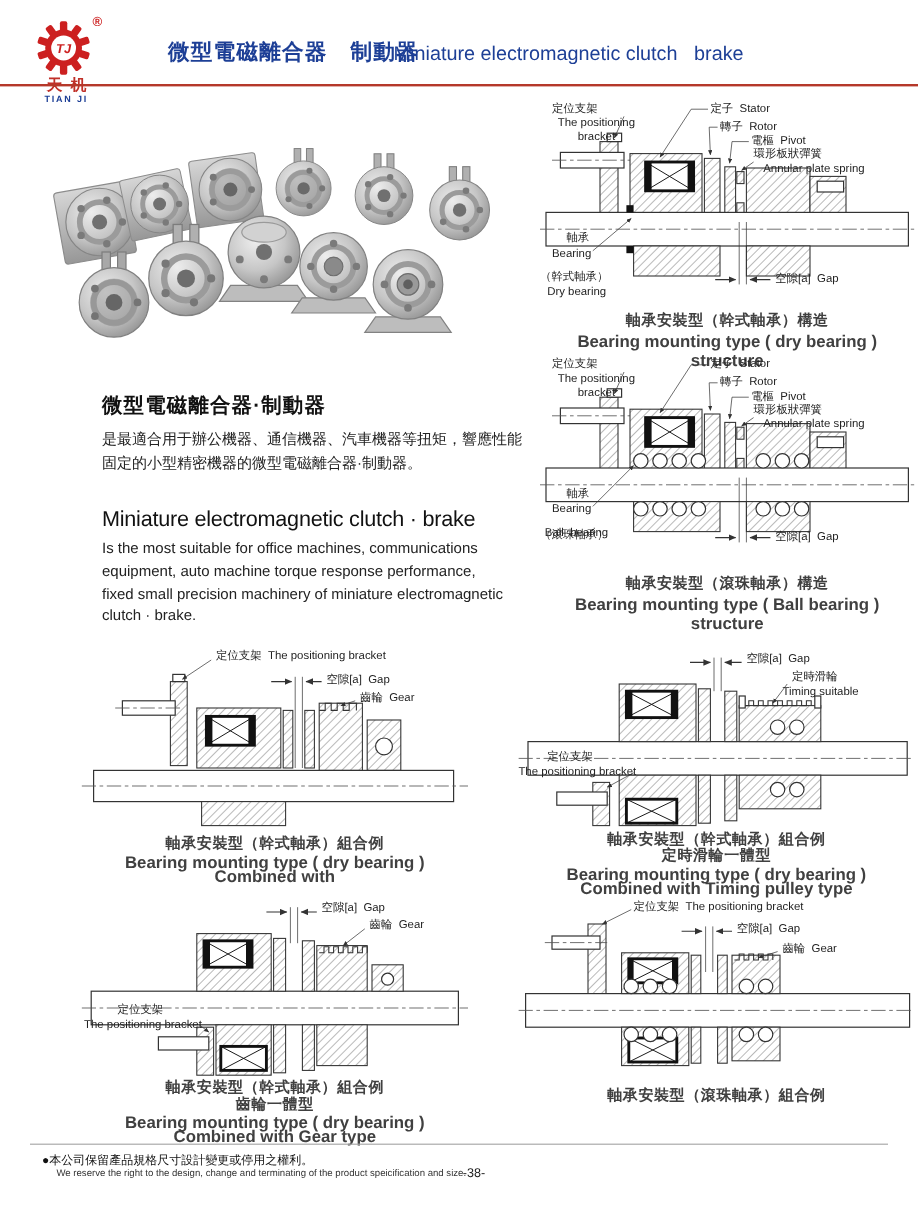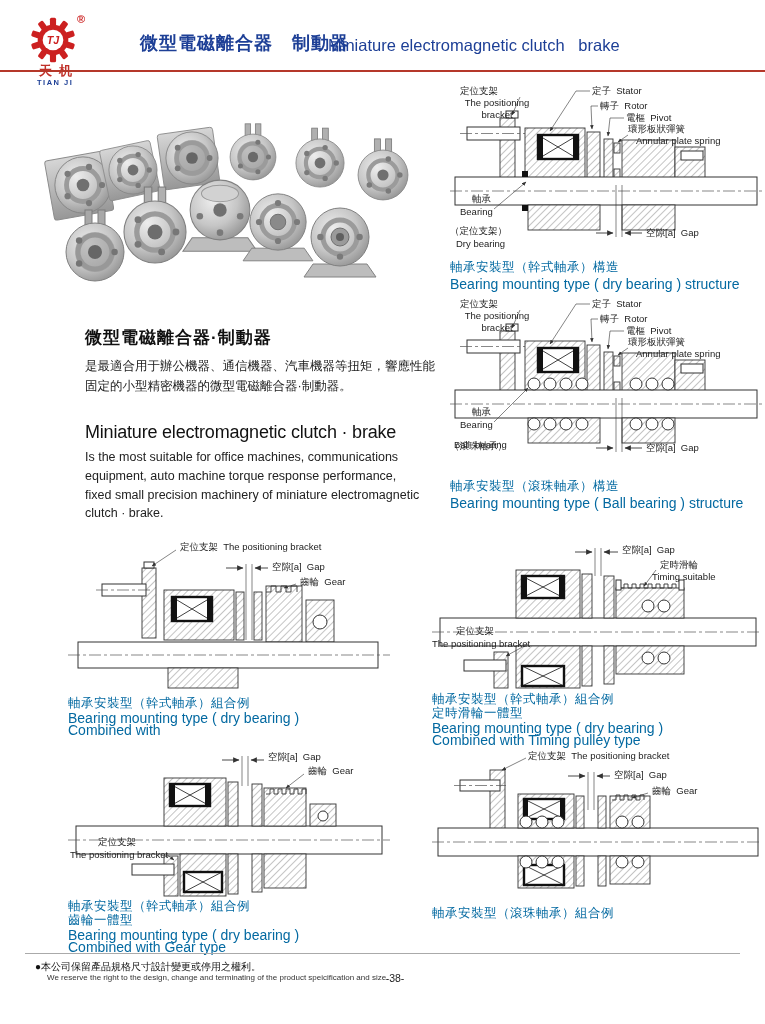--- a/index.html
+++ b/index.html
@@ -17,21 +17,21 @@
   
   .intro{position:absolute;left:85px;top:326px;width:382px}
   .intro .h-cn{font-size:17px;font-weight:bold;letter-spacing:1px;color:#111}
   .intro .b-cn{margin-top:7px;font-size:12.5px;line-height:1.6;white-space:pre-line;color:#222}
   .intro .h-en{margin-top:26px;font-size:18px;font-weight:normal;letter-spacing:-0.2px;color:#111}
   .intro .b-en{margin-top:5px;font-size:12.5px;font-weight:normal;line-height:1.5;white-space:pre-line;color:#222}
   
   .diag{position:absolute}
   .lb{position:absolute;font-size:9.5px;line-height:1.3;white-space:pre;color:#222}
   .lb.c{text-align:center}
-  .cap{position:absolute;left:0;right:0;font-weight:normal;color:#0369a1}
+  .cap{position:absolute;left:0;right:0;text-align:center;font-weight:bold;color:#404040}
   .cap.cn{font-size:12.5px;letter-spacing:.5px}
   .cap.en{font-size:14px}
   svg{display:block}
   .s{fill:#fff;stroke:#333;stroke-width:1}
   .h{fill:url(#hatch);stroke:#333;stroke-width:.9}
   .ln{stroke:#333;stroke-width:.9;fill:none}
   .thn{stroke:#333;stroke-width:.6;fill:none}
   .cl{stroke:#555;stroke-width:.7;stroke-dasharray:12 3 3 3;fill:none}
   .blk{fill:#111}
   .coil{fill:#fff;stroke:#111;stroke-width:2.4}
@@ -265,21 +265,21 @@
     <div class="lb" style="left:10px;top:0">定位支架</div>
     <div class="lb c" style="left:2px;top:12px;width:90px">The positioning
 bracket</div>
     <div class="lb" style="left:142px;top:0">定子  Stator</div>
     <div class="lb" style="left:150px;top:15px">轉子  Rotor</div>
     <div class="lb" style="left:176px;top:27px">電樞  Pivot</div>
     <div class="lb" style="left:178px;top:38px">環形板狀彈簧</div>
     <div class="lb" style="left:186px;top:50px">Annular plate spring</div>
     <div class="lb" style="left:22px;top:108px">軸承</div>
     <div class="lb" style="left:10px;top:121px">Bearing</div>
-    <div class="lb" style="left:0;top:140px">（定位支架）</div>
+    <div class="lb" style="left:0;top:140px">（幹式軸承）</div>
     <div class="lb" style="left:6px;top:153px">Dry bearing</div>
     <div class="lb" style="left:196px;top:142px">空隙[a]  Gap</div>
     <div class="cap cn" style="top:174px">軸承安裝型（幹式軸承）構造</div>
     <div class="cap en" style="top:191px">Bearing mounting type ( dry bearing ) structure</div>
   </div>
 
   <div class="diag" style="left:450px;top:298px;width:312px;height:215px">
     <svg width="312" height="176" viewBox="0 0 312 176">
       <rect class="h" x="50" y="33" width="15" height="77"></rect>
       <rect class="s" x="56" y="26" width="12" height="7"></rect>

